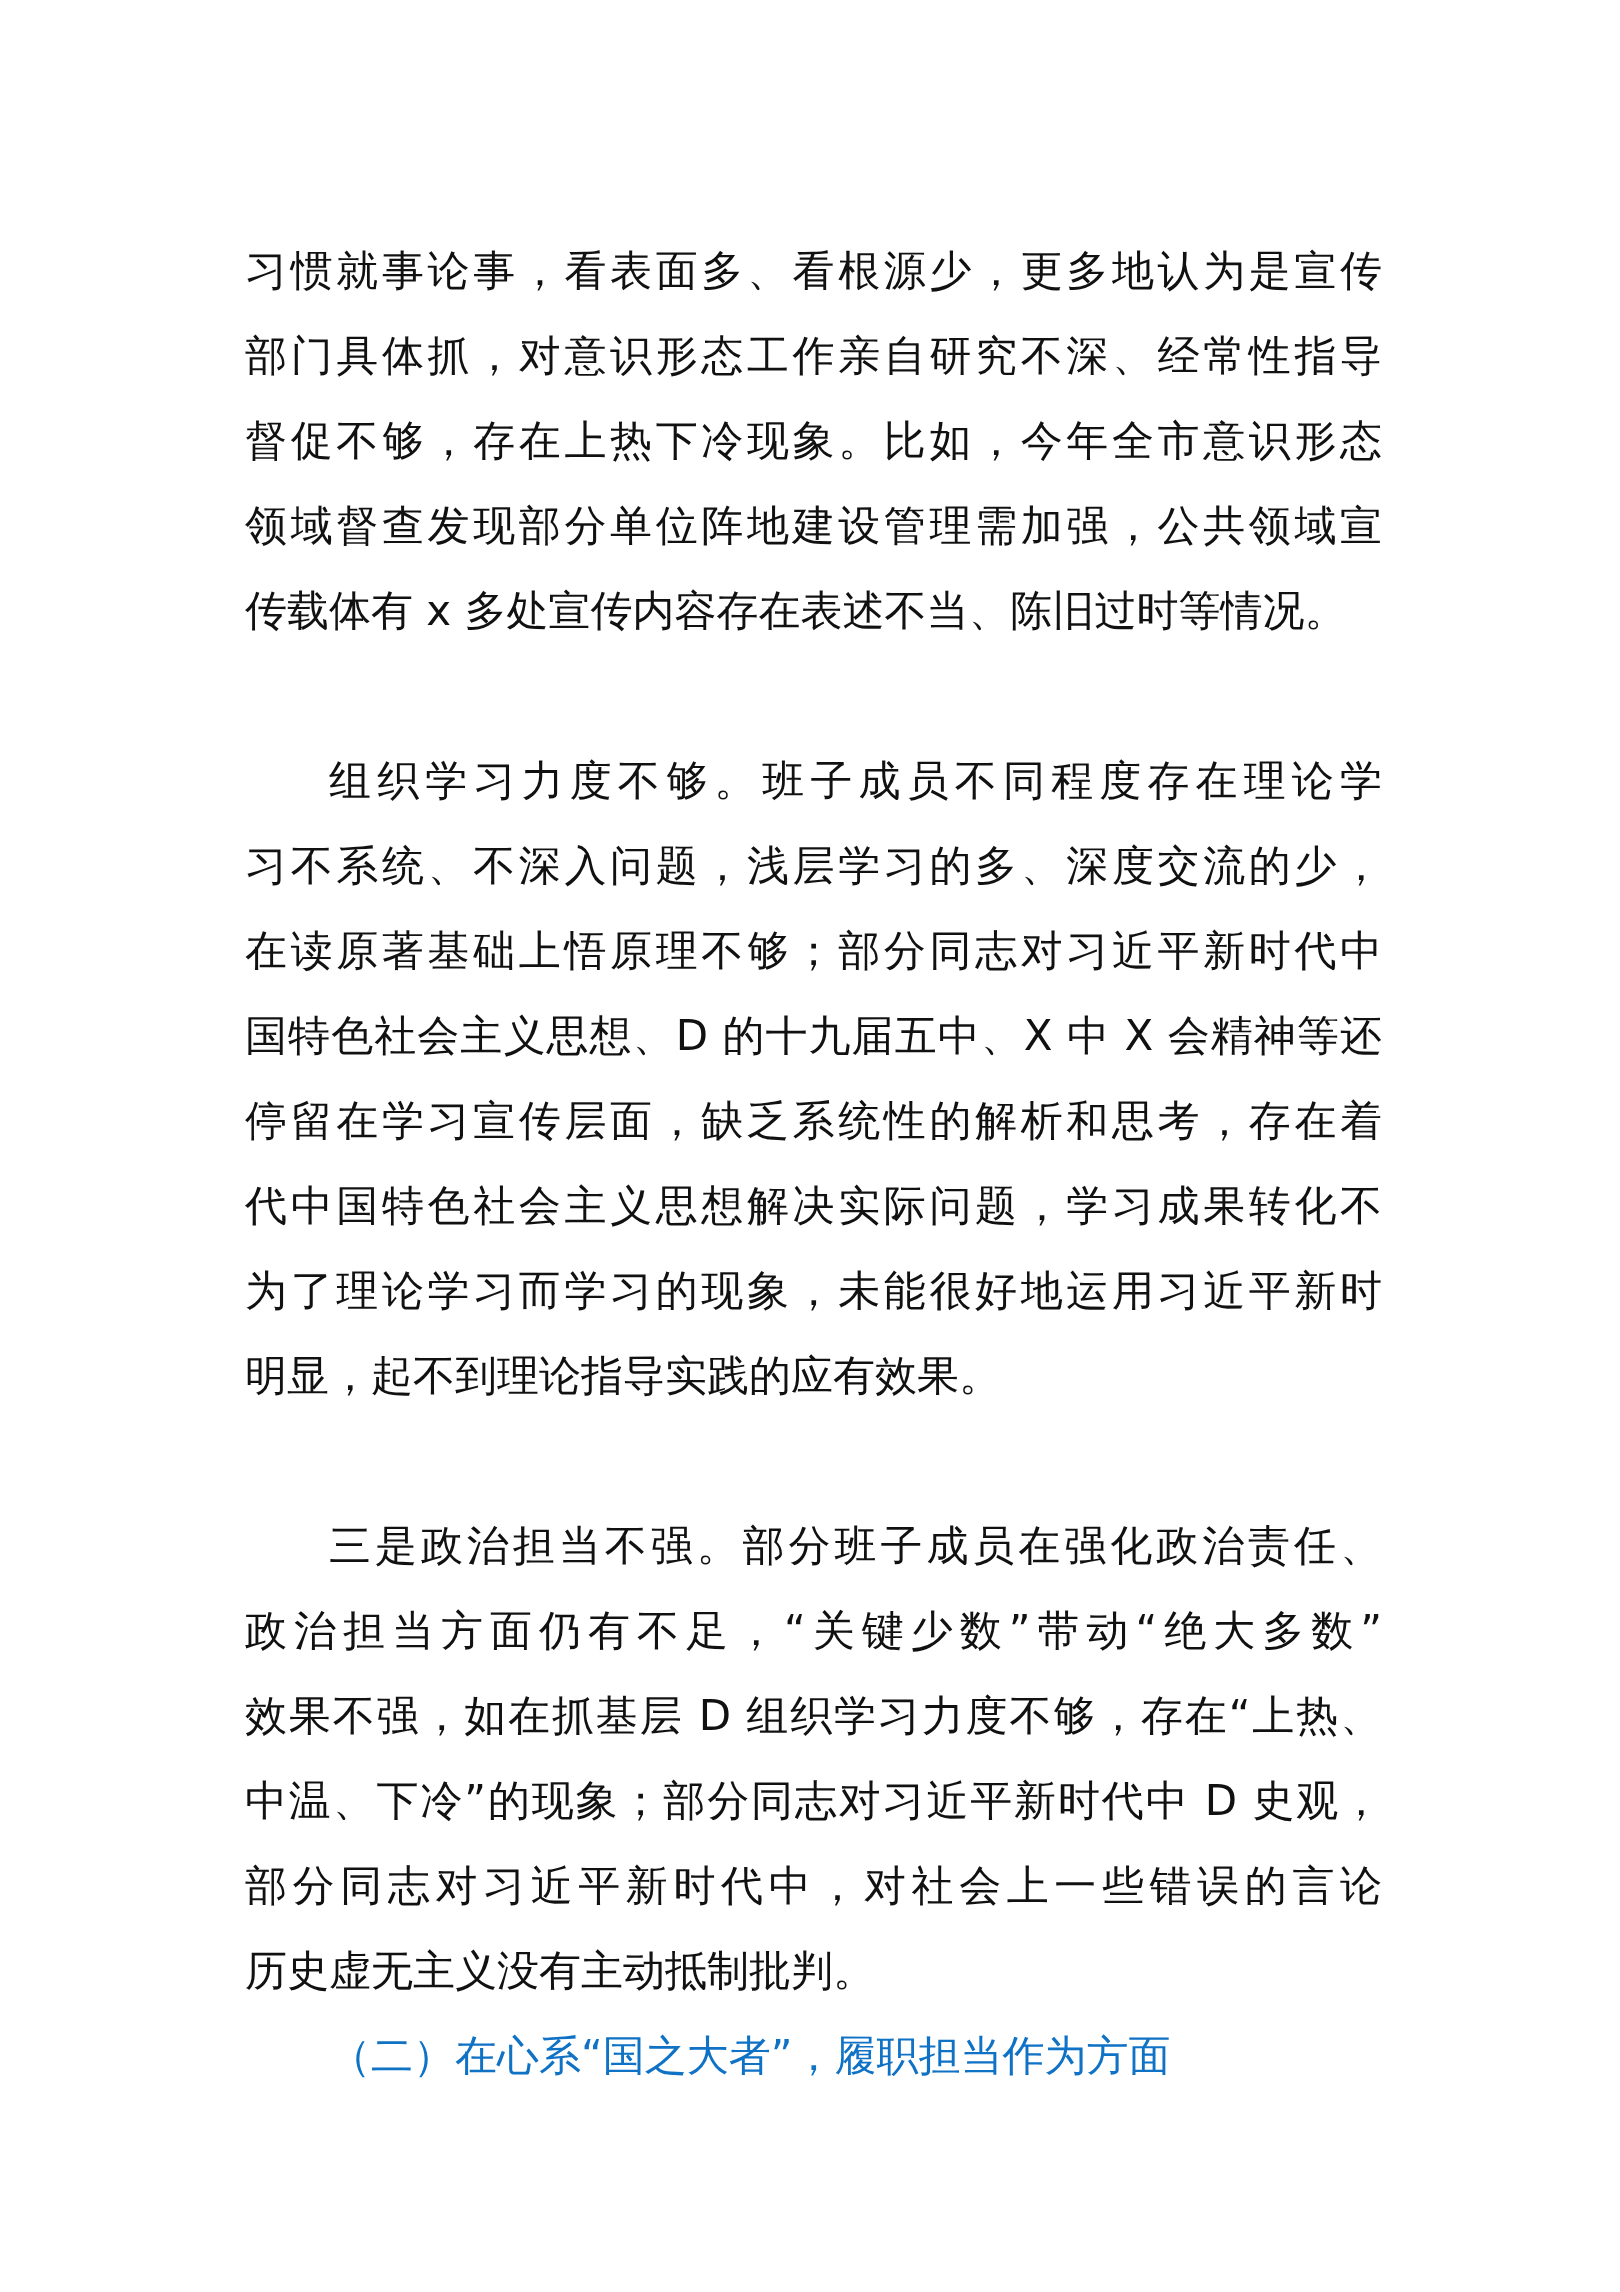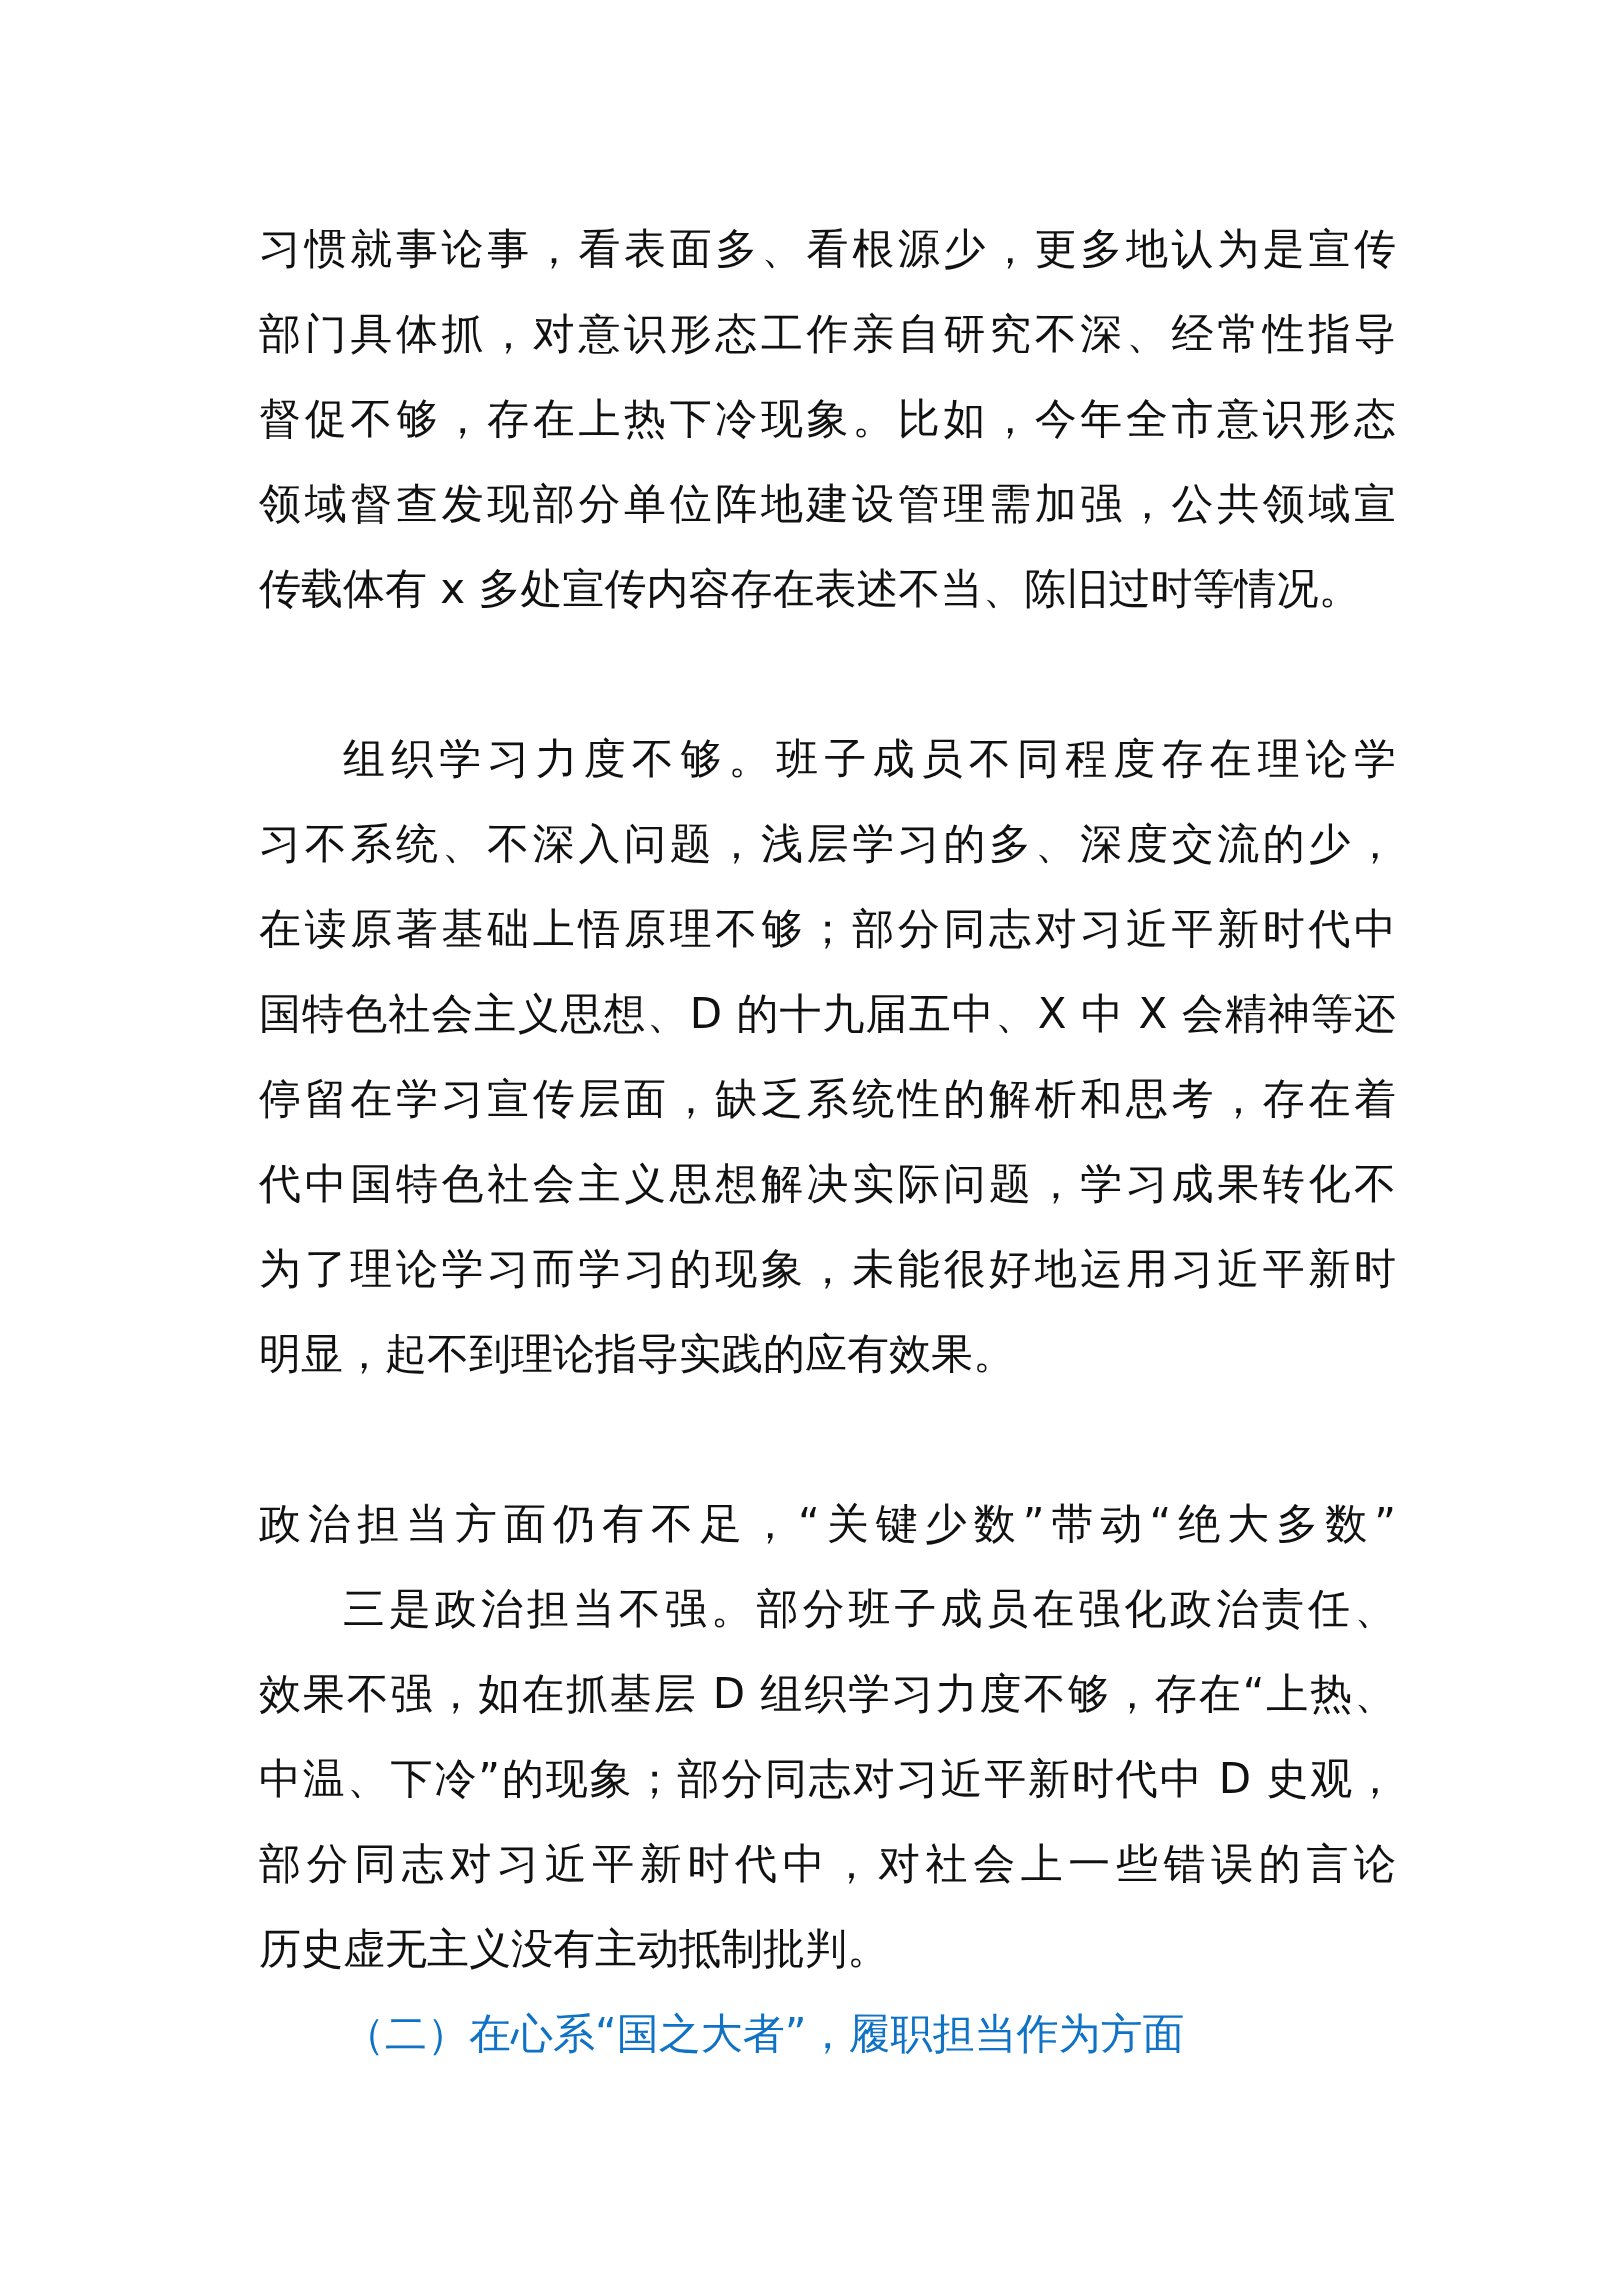--- a/index.html
+++ b/index.html
@@ -11,23 +11,22 @@
     position: relative;
     width: 1620px;
     height: 2293px;
     background: #ffffff;
     overflow: hidden;
     font-family: "DejaVu Sans", "Liberation Sans", sans-serif;
   }
   .doc {
     position: absolute;
     left: 245px;
-    top: 206px;
+    top: 228px;
     width: 1137px;
-    margin-left: 14px;
   }
   .para { margin: 0; }
   .para + .para { margin-top: 85px; }
   .line {
     font-size: 42px;
     line-height: 85px;
     color: #111111;
     text-align: justify;
     text-align-last: justify;
     letter-spacing: 0;
@@ -62,22 +61,22 @@
       <div class="line">习不系统、不深入问题，浅层学习的多、深度交流的少，</div>
       <div class="line">在读原著基础上悟原理不够；部分同志对习近平新时代中</div>
       <div class="line">国特色社会主义思想、D 的十九届五中、X 中 X 会精神等还</div>
       <div class="line">停留在学习宣传层面，缺乏系统性的解析和思考，存在着</div>
       <div class="line">代中国特色社会主义思想解决实际问题，学习成果转化不</div>
       <div class="line">为了理论学习而学习的现象，未能很好地运用习近平新时</div>
       <div class="line no-fill">明显，起不到理论指导实践的应有效果。</div>
     </section>
 
     <section class="para">
+      <div class="line indent">三是政治担当不强。部分班子成员在强化政治责任、</div>
       <div class="line">政治担当方面仍有不足，“关键少数”带动“绝大多数”</div>
-      <div class="line indent">三是政治担当不强。部分班子成员在强化政治责任、</div>
       <div class="line">效果不强，如在抓基层 D 组织学习力度不够，存在“上热、</div>
       <div class="line">中温、下冷”的现象；部分同志对习近平新时代中 D 史观，</div>
       <div class="line">部分同志对习近平新时代中，对社会上一些错误的言论</div>
       <div class="line no-fill">历史虚无主义没有主动抵制批判。</div>
     </section>
 
     <div class="line heading indent no-fill">（二）在心系“国之大者”，履职担当作为方面</div>
 
   </div>
 </div>

